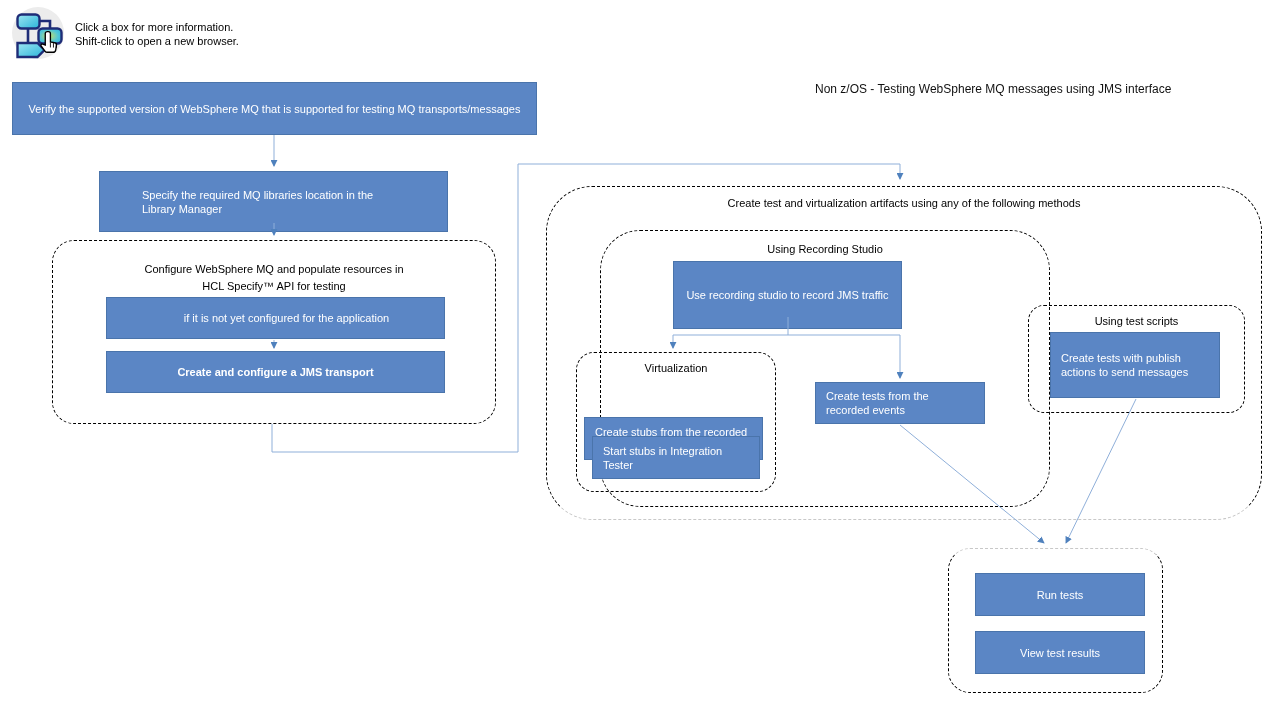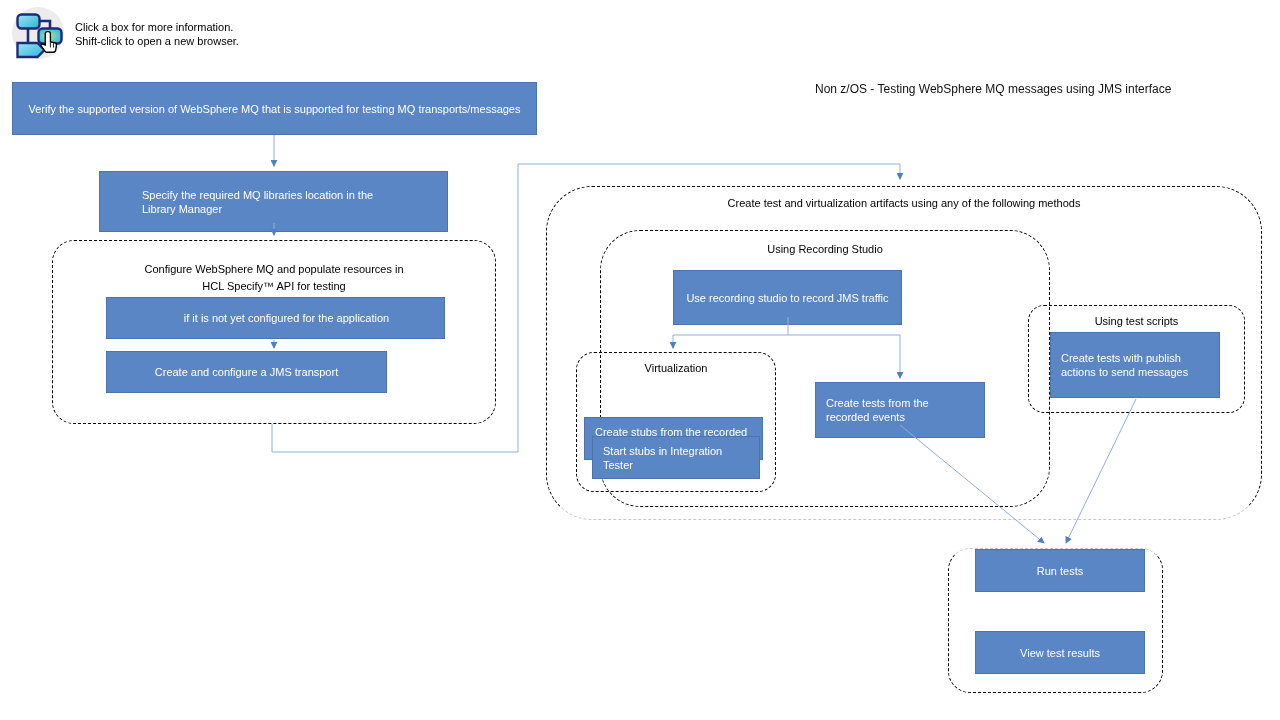--- a/index.html
+++ b/index.html
@@ -90,33 +90,33 @@
   </div>
 
   <div class="group gray-top" style="left:948px;top:548px;width:215px;height:145px;border-radius:22px;"></div>
 
   <div class="box" style="left:12px;top:82px;width:525px;height:53px;">Verify the supported version of WebSphere MQ that is supported for testing MQ transports/messages</div>
 
   <div class="box" style="left:99px;top:171px;width:349px;height:61px;padding:2px 42px;">Specify the required MQ libraries location in the Library Manager</div>
 
   <div class="box" style="left:106px;top:297px;width:339px;height:42px;padding-left:32px;">if it is not yet configured for the application</div>
 
-  <div class="box" style="left:106px;top:351px;width:281px;height:42px;">Create and configure a JMS transport</div>
+  <div class="box" style="left:106px;top:351px;width:339px;height:42px;font-weight:bold;">Create and configure a JMS transport</div>
 
-  <div class="box" style="left:673px;top:270px;width:229px;height:55px;">Use recording studio to record JMS traffic</div>
+  <div class="box" style="left:673px;top:261px;width:229px;height:68px;">Use recording studio to record JMS traffic</div>
 
   <div class="box" style="left:584px;top:381px;width:179px;height:43px;margin-top:36px;">Create stubs from the recorded events</div>
 
   <div class="box" style="left:592px;top:436px;width:168px;height:43px;">Start stubs in Integration Tester</div>
 
-  <div class="box" style="left:815px;top:382px;width:170px;height:56px;">Create tests from the recorded events</div>
+  <div class="box" style="left:815px;top:382px;width:170px;height:42px;">Create tests from the recorded events</div>
 
   <div class="box" style="left:1050px;top:332px;width:170px;height:66px;">Create tests with publish actions to send messages</div>
 
-  <div class="box" style="left:975px;top:549px;width:170px;height:43px;">Run tests</div>
+  <div class="box" style="left:975px;top:573px;width:170px;height:43px;">Run tests</div>
 
   <div class="box" style="left:975px;top:631px;width:170px;height:43px;">View test results</div>
 
   <svg id="wires" width="1280" height="720" viewBox="0 0 1280 720">
     <defs>
       <marker id="ah" viewBox="0 0 8 8" refX="7" refY="4" markerWidth="7" markerHeight="7" orient="auto">
         <path d="M0 0 L8 4 L0 8 Z" style="fill:var(--arrowhead,#4f81bd);stroke:none"></path>
       </marker>
     </defs>
     <path d="M274 135 V166" marker-end="url(#ah)"></path>

